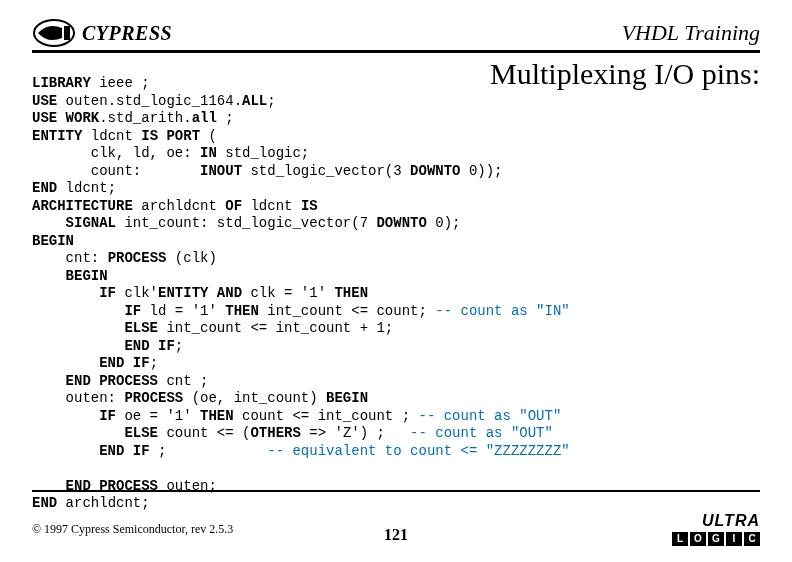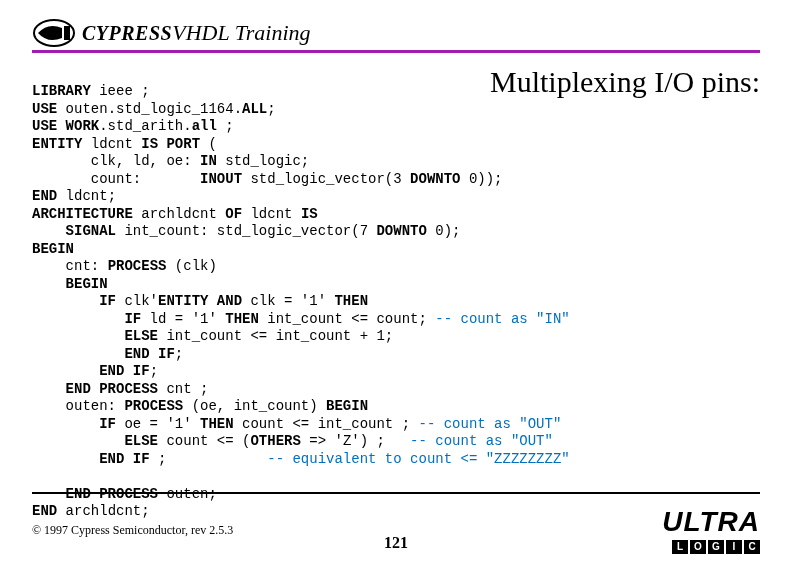--- a/index.html
+++ b/index.html
@@ -13,23 +13,24 @@
   }
   .page {
     width: 100%;
     height: 100%;
     padding: 18px 32px 12px 32px;
     position: relative;
   }
   .header {
     display: flex;
     align-items: center;
-    border-bottom: 3px solid #a21caf;
+    justify-content: space-between;
+    border-bottom: 3px solid #000000;
     padding-bottom: 2px;
-    margin-bottom: 12px;
+    margin-bottom: 4px;
   }
   .logo {
     display: flex;
     align-items: center;
     gap: 6px;
   }
   .logo-mark {
     width: 44px;
     height: 30px;
   }
@@ -56,23 +57,23 @@
     line-height: 1.25;
     white-space: pre;
     margin-top: 6px;
   }
   .code b { font-weight: bold; }
   .code .c { color: #0070c0; }
   .footer {
     position: absolute;
     left: 32px;
     right: 32px;
-    bottom: 8px;
+    bottom: 16px;
     border-top: 2px solid #000;
-    padding-top: 12px;
+    padding-top: 20px;
     display: flex;
     align-items: center;
     justify-content: space-between;
     font-size: 12px;
   }
   .page-num {
     position: absolute;
     left: 50%;
     transform: translateX(-50%);
     bottom: 2px;
@@ -82,21 +83,21 @@
   .ultra {
     display: flex;
     flex-direction: column;
     align-items: flex-end;
     gap: 2px;
   }
   .ultra-word {
     font-family: Arial, Helvetica, sans-serif;
     font-style: italic;
     font-weight: 900;
-    font-size: 28px;
+    font-size: 16px;
     letter-spacing: 1px;
     margin-left: 10px;
   }
   .ultra-boxes {
     display: flex;
     gap: 2px;
   }
   .ultra-boxes span {
     display: inline-block;
     width: 16px;

